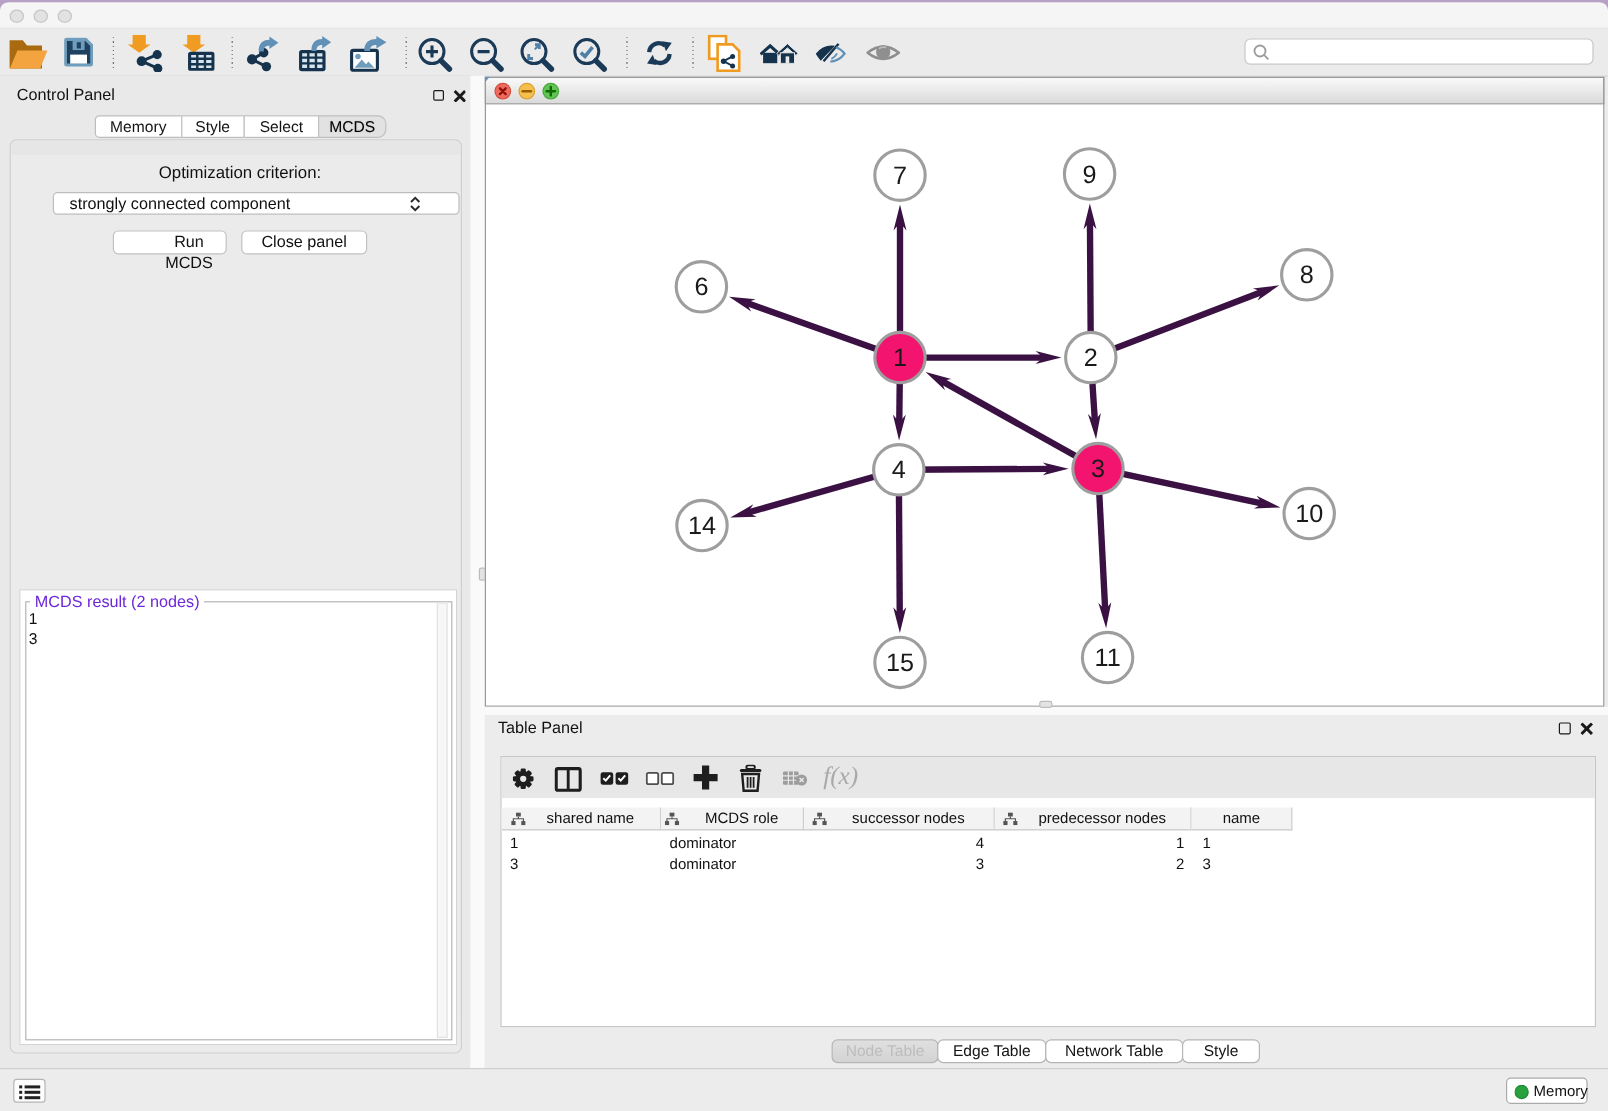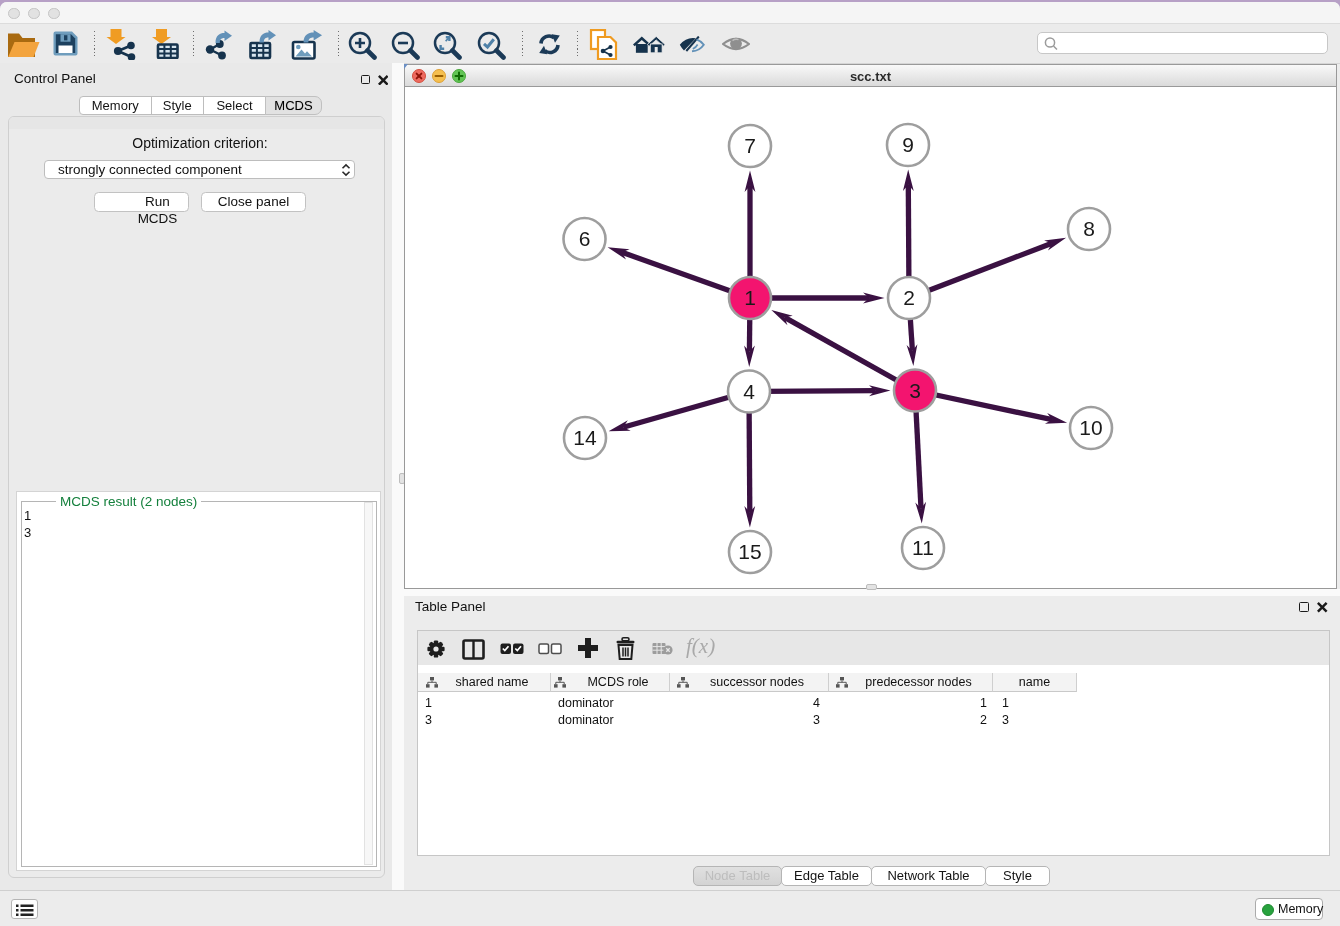--- a/index.html
+++ b/index.html
@@ -20,21 +20,21 @@
 #cpanel{position:absolute;left:0;top:63px;width:392px;height:827px;background:#e9e9e9;}
 .cptab{position:absolute;top:95.5px;height:19px;background:#fff;border:1px solid #bdbdbd;box-sizing:border-box;
  font-size:13px;font-weight:400;color:#141414;text-align:center;line-height:18px;}
 #tabpanel{position:absolute;left:8px;top:116px;width:377px;height:762px;background:#ebebeb;
  border:1px solid #cfcfcf;border-radius:6px;box-sizing:border-box;}
 #tabpanel-top{position:absolute;left:9px;top:117px;width:375px;height:12px;background:#e6e6e6;border-radius:5px 5px 0 0;}
 .btn{position:absolute;background:#fff;border:1px solid #c2c2c2;border-radius:4.5px;box-sizing:border-box;
  font-size:13.5px;color:#111;text-align:center;line-height:17px;}
 #mcdsbox{position:absolute;left:16px;top:491px;width:365px;height:380px;background:#fff;border:1px solid #d4d4d4;box-sizing:border-box;}
 #mcdsgrp{position:absolute;left:20.5px;top:500.5px;width:356px;height:366px;border:1px solid #b5b5b5;box-sizing:border-box;}
-#mcdslbl{position:absolute;left:25px;top:494px;background:#fff;padding:0 4px;font-size:13.5px;color:#15803d;margin-left:31px;}
+#mcdslbl{position:absolute;left:25px;top:494px;background:#fff;padding:0 4px;font-size:13.5px;color:#6d28d9;}
 #mcdssb{position:absolute;left:364px;top:502px;width:9px;height:363px;background:#f7f7f7;border:1px solid #e2e2e2;box-sizing:border-box;}
 
 #vsplit{position:absolute;left:392px;top:63px;width:12px;height:827px;background:#fafafa;}
 #hsplit{position:absolute;left:404px;top:589px;width:936px;height:7px;background:#fafafa;}
 .grip{position:absolute;background:#e3e3e3;border:1px solid #bdbdbd;border-radius:2px;box-sizing:border-box;}
 
 #sccwin{position:absolute;left:404px;top:64px;width:933px;height:525px;border:1px solid #999;box-sizing:border-box;background:#fff;}
 #scctitle{position:absolute;left:404px;top:64px;width:933px;height:23px;box-sizing:border-box;border:1px solid #999;
  background:linear-gradient(#f9f9f9,#dadada);}
 .mac{position:absolute;top:69px;width:14px;height:14px;border-radius:50%;box-sizing:border-box;}
@@ -196,21 +196,21 @@
 <svg class="ab" style="left:377.5px;top:74.5px" width="10.5" height="10.5" viewBox="0 0 12 12">
       <path d="M2 0 L6 4 L10 0 L12 2 L8 6 L12 10 L10 12 L6 8 L2 12 L0 10 L4 6 L0 2 Z" fill="#1a1a1a"></path>
     </svg>
 <div id="tabpanel"></div>
 <div id="tabpanel-top"></div>
 <div class="cptab" style="left:79px;width:72.5px;border-radius:4px 0 0 4px;">Memory</div>
 <div class="cptab" style="left:150.5px;width:53.5px;">Style</div>
 <div class="cptab" style="left:203px;width:63px;">Select</div>
 <div class="cptab" style="left:265px;width:57px;border-radius:0 7px 7px 0;background:#e2e2e2;color:#000000;border-color:#c0c0c0;text-shadow:0 0 1px rgba(140,140,140,0.55);">MCDS</div>
 <div class="ab" style="left:44px;top:134.5px;width:312px;text-align:center;font-size:14px;color:#111;">Optimization criterion:</div>
-<div class="ab" style="left:44px;top:159.5px;width:311px;height:19px;background:#fff;border:1px solid #bdbdbd;border-radius:4px;box-sizing:border-box;">
+<div class="ab" style="left:44px;top:159.5px;width:339px;height:19px;background:#fff;border:1px solid #bdbdbd;border-radius:4px;box-sizing:border-box;">
  <div class="ab" style="left:13px;top:1.5px;font-size:13.5px;color:#111;">strongly connected component</div>
  <svg class="ab" style="left:294px;top:2px" width="14" height="14" viewBox="0 0 14 14">
         <path d="M3.5 5.3 L7 1.9 L10.5 5.3" fill="none" stroke="#2a2a2a" stroke-width="1.6"></path>
         <path d="M3.5 8.7 L7 12.1 L10.5 8.7" fill="none" stroke="#2a2a2a" stroke-width="1.6"></path>
       </svg>
 </div>
 <div class="btn" style="left:94px;top:192px;width:95px;height:19.5px;padding-left:32px;">Run MCDS</div>
 <div class="btn" style="left:201px;top:192px;width:105px;height:19.5px;">Close panel</div>
 <div id="mcdsbox"></div>
 <div id="mcdsgrp"></div>
@@ -231,21 +231,20 @@
 <div class="mac" style="left:432px;background:#f5bf4e;border:1px solid #dda036;">
  <svg width="12" height="12" style="position:absolute;left:0px;top:0px">
         <path d="M2.5 6 L9.5 6" stroke="#985e00" stroke-width="2" stroke-linecap="round"></path>
       </svg>
     </div>
 <div class="mac" style="left:452px;background:#61c454;border:1px solid #4aa73c;">
  <svg width="12" height="12" style="position:absolute;left:0px;top:0px">
         <path d="M2.5 6 L9.5 6 M6 2.5 L6 9.5" stroke="#0e6a03" stroke-width="2" stroke-linecap="round"></path>
       </svg>
     </div>
-<div id="sccname">scc.txt</div>
 <svg class="ab" style="left:404px;top:64px" width="4" height="5">
       <path d="M0 0 L4 0 L0 5 Z" fill="#6b8fc4"></path>
     </svg>
 
 <svg class="ab" style="left:405px;top:87px" width="931" height="501" viewBox="405 87 931 501">
 <defs>
 <marker id="ar" markerWidth="26" markerHeight="16" refX="7.8" refY="8" orient="auto" markerUnits="userSpaceOnUse">
 <path d="M23 8 L1.5 2.6 L7.8 8 L1.5 13.4 Z" fill="#3a1142"></path>
 </marker>
 </defs>

